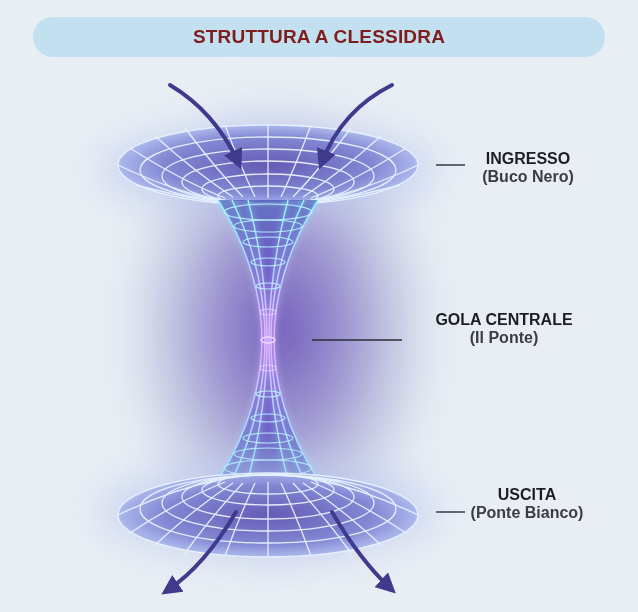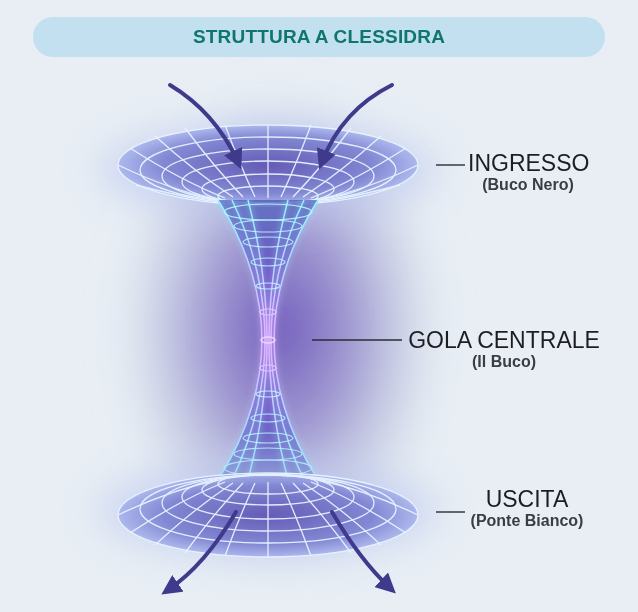--- a/index.html
+++ b/index.html
@@ -7,27 +7,27 @@
     width: 638px; height: 612px; overflow: hidden; position: relative;
     background: #e8eef4;
     font-family: "Liberation Sans", "DejaVu Sans", sans-serif;
   }
   .title-bar {
     position: absolute; left: 33px; top: 17px; width: 572px; height: 40px;
     background: #c3e0f1; border-radius: 20px;
     display: flex; align-items: center; justify-content: center;
   }
   .title-text {
-    font-weight: bold; font-size: 19px; color: #0f766e; letter-spacing: 0.2px;
+    font-weight: bold; font-size: 19px; color: #7f1d1d; letter-spacing: 0.2px;
   }
   .diagram { position: absolute; left: 0; top: 0; width: 638px; height: 612px; }
   .label {
     position: absolute; text-align: center; color: #1c1e22; line-height: 1.15;
   }
-  .label .main { font-weight: normal; font-size: 23px; display: block; }
+  .label .main { font-weight: bold; font-size: 16px; display: block; }
   .label .sub { font-size: 16px; color: #3a3d44; display: block; font-weight: bold; }
 </style>
 </head>
 <body>
 
 <svg class="diagram" viewBox="0 0 638 612" xmlns="http://www.w3.org/2000/svg">
   <defs>
     <radialGradient id="bgGlow" cx="50%" cy="50%" r="50%">
       <stop offset="0%" stop-color="#5a3fb0" stop-opacity="0.85"></stop>
       <stop offset="45%" stop-color="#6c5cb8" stop-opacity="0.55"></stop>
@@ -163,21 +163,21 @@
 
 <div class="title-bar">
   <span class="title-text">STRUTTURA A CLESSIDRA</span>
 </div>
 
 <div class="label" style="left:468px; top:150px; width:120px;">
   <span class="main">INGRESSO</span>
   <span class="sub">(Buco Nero)</span>
 </div>
 
-<div class="label" style="left:404px; top:327px; width:200px;">
+<div class="label" style="left:404px; top:311px; width:200px;">
   <span class="main">GOLA CENTRALE</span>
-  <span class="sub">(Il Buco)</span>
+  <span class="sub">(Il Ponte)</span>
 </div>
 
 <div class="label" style="left:462px; top:486px; width:130px;">
   <span class="main">USCITA</span>
   <span class="sub">(Ponte Bianco)</span>
 </div>
 
 </body></html>

